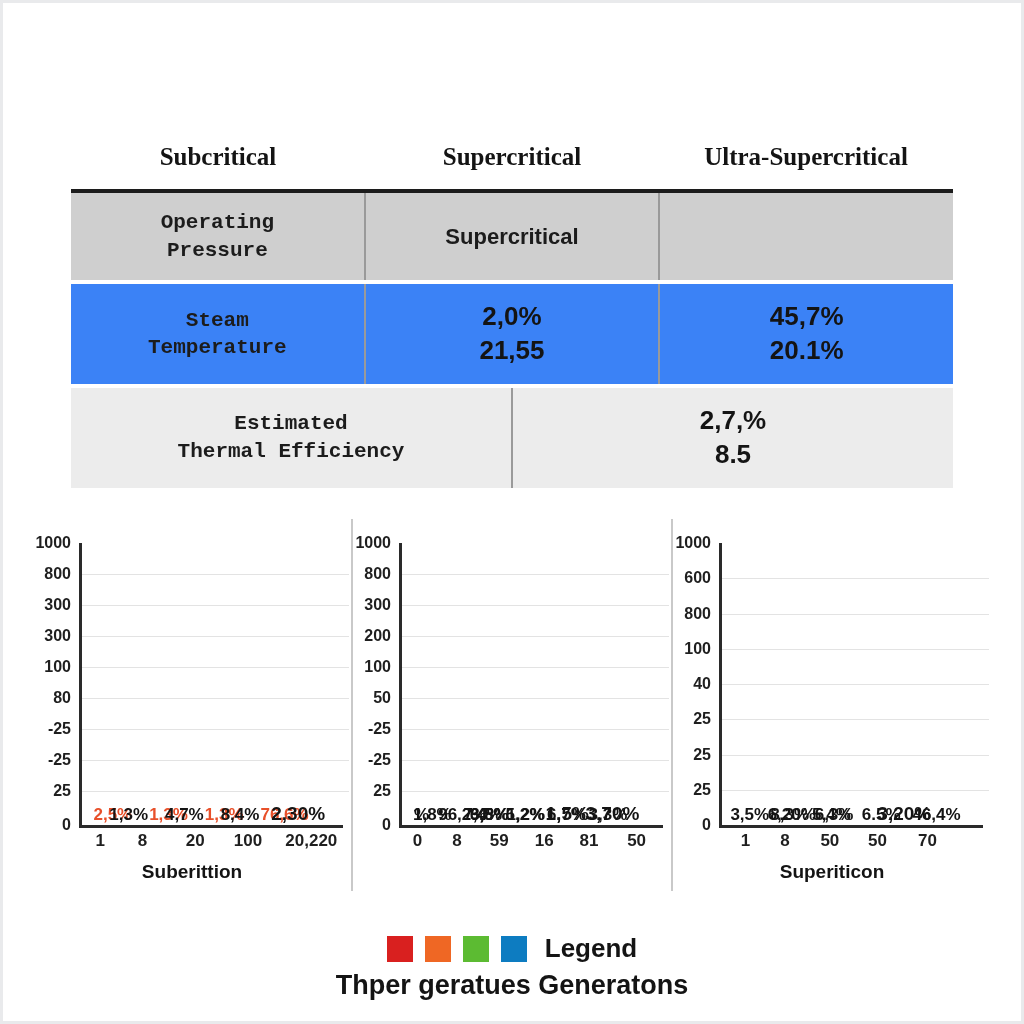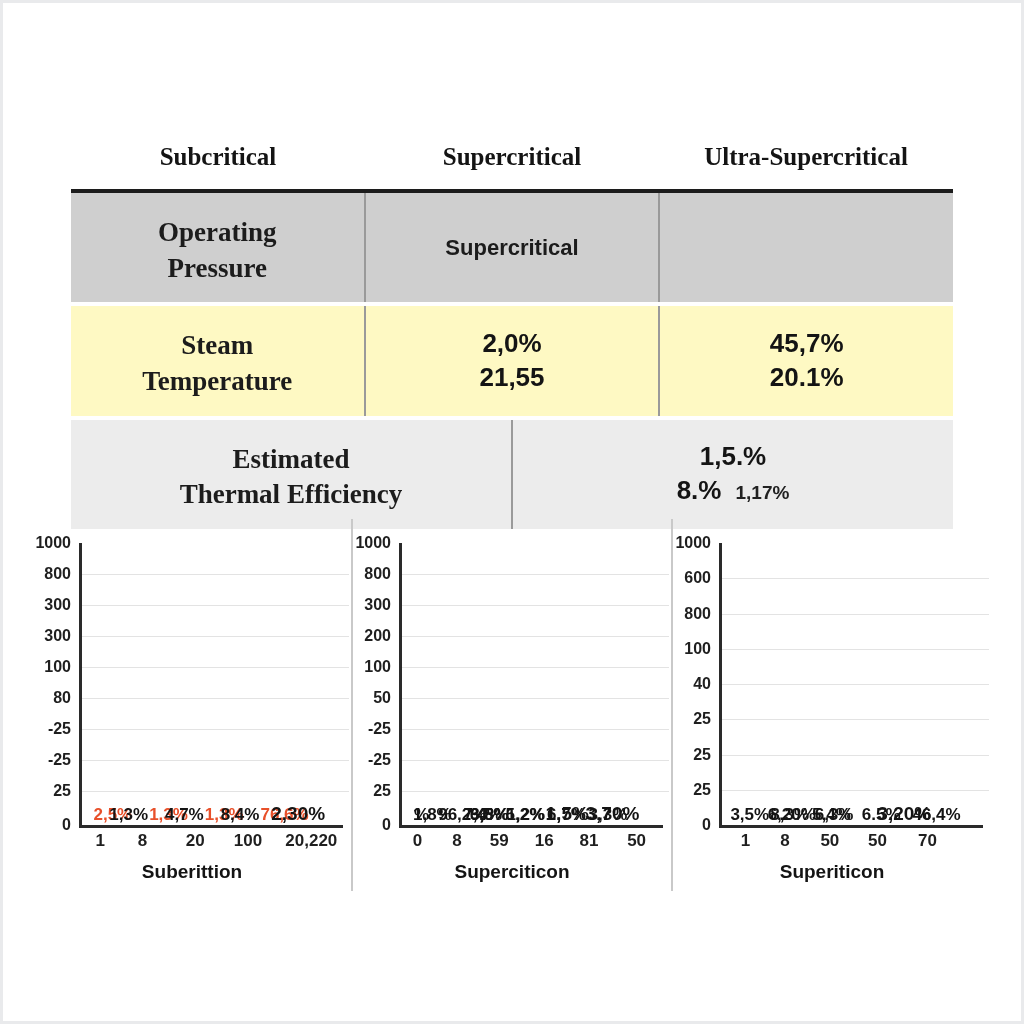--- a/index.html
+++ b/index.html
@@ -48,36 +48,35 @@
     font-family:"Liberation Serif", serif;
   }
 
   
   .table{
     position:absolute;left:68px;right:68px;top:186px;
     border-top:4px solid #1c1c1c;
   }
   .trow{display:flex;}
   .trow.r1{background:#cfcfcf;}
-  .trow.r2{background:#fef9c3;}
+  .trow.r2{background:#3b82f6;justify-content:flex-end;}
   .trow.r3{background:#ececec;}
   .sep{height:4px;background:#ffffff;}
   .tcell{
     flex:1;
     padding:16px 10px;
     text-align:center;
     display:flex;flex-direction:column;align-items:center;justify-content:center;
     box-sizing:border-box;
     min-height:80px;
   }
   .tcell + .tcell{border-left:2px solid #9a9a9a;}
   .label-cell{
-    font-size:27px;font-weight:bold;color:#1c1c1c;line-height:1.32;
-    font-family:Liberation Serif, serif;
-    margin-top:6px;
+    font-size:21px;font-weight:bold;color:#1c1c1c;line-height:1.32;
+    font-family:Liberation Mono, monospace;
   }
   .val{
     font-size:26px;font-weight:bold;color:#141414;line-height:1.30;
   }
   .val-inline{display:flex;align-items:baseline;gap:14px;}
   .val-small{font-size:19px;font-weight:bold;color:#222;}
   .row1-mid{font-size:22px;font-weight:bold;color:#1c1c1c;}
 
   
   .charts{
@@ -209,25 +208,22 @@
     </div>
 
     <div class="sep"></div>
 
     <div class="trow r3">
       <div class="tcell label-cell">
         <span>Estimated</span>
         <span>Thermal Efficiency</span>
       </div>
       <div class="tcell">
-        <span class="val">1,5.%</span>
-        <span class="val-inline">
-          <span class="val">8.%</span>
-          <span class="val-small">1,17%</span>
-        </span>
+        <span class="val">2,7,%</span>
+        <span class="val">8.5</span>
       </div>
     </div>
   </div>
 
   <div class="charts">
 
     <div class="chart-panel">
       <div class="yticks">
         <div class="ytick" style="top:0%">1000</div>
         <div class="ytick" style="top:11%">800</div>
@@ -389,21 +385,20 @@
       </div>
 
       <div class="xaxis">
         <div class="xtick" style="left:7%">0</div>
         <div class="xtick" style="left:22%">8</div>
         <div class="xtick" style="left:38%">59</div>
         <div class="xtick" style="left:55%">16</div>
         <div class="xtick" style="left:72%">81</div>
         <div class="xtick" style="left:90%">50</div>
       </div>
-      <div class="xtitle">Superciticon</div>
     </div>
 
     <div class="chart-panel">
       <div class="yticks">
         <div class="ytick" style="top:0%">1000</div>
         <div class="ytick" style="top:12.5%">600</div>
         <div class="ytick" style="top:25%">800</div>
         <div class="ytick" style="top:37.5%">100</div>
         <div class="ytick" style="top:50%">40</div>
         <div class="ytick" style="top:62.5%">25</div>
@@ -470,14 +465,24 @@
         <div class="xtick" style="left:10%">1</div>
         <div class="xtick" style="left:25%">8</div>
         <div class="xtick" style="left:42%">50</div>
         <div class="xtick" style="left:60%">50</div>
         <div class="xtick" style="left:79%">70</div>
       </div>
       <div class="xtitle">Superiticon</div>
     </div>
   </div>
 
+  <div class="legend">
+    <div class="legend-row">
+      <span class="swatch sw-red"></span>
+      <span class="swatch sw-orange"></span>
+      <span class="swatch sw-green"></span>
+      <span class="swatch sw-blue"></span>
+      <span class="legend-title">Legend</span>
+    </div>
+    <div class="legend-sub">Thper geratues Generatons</div>
+  </div>
 
 </div>
 
 </body></html>

